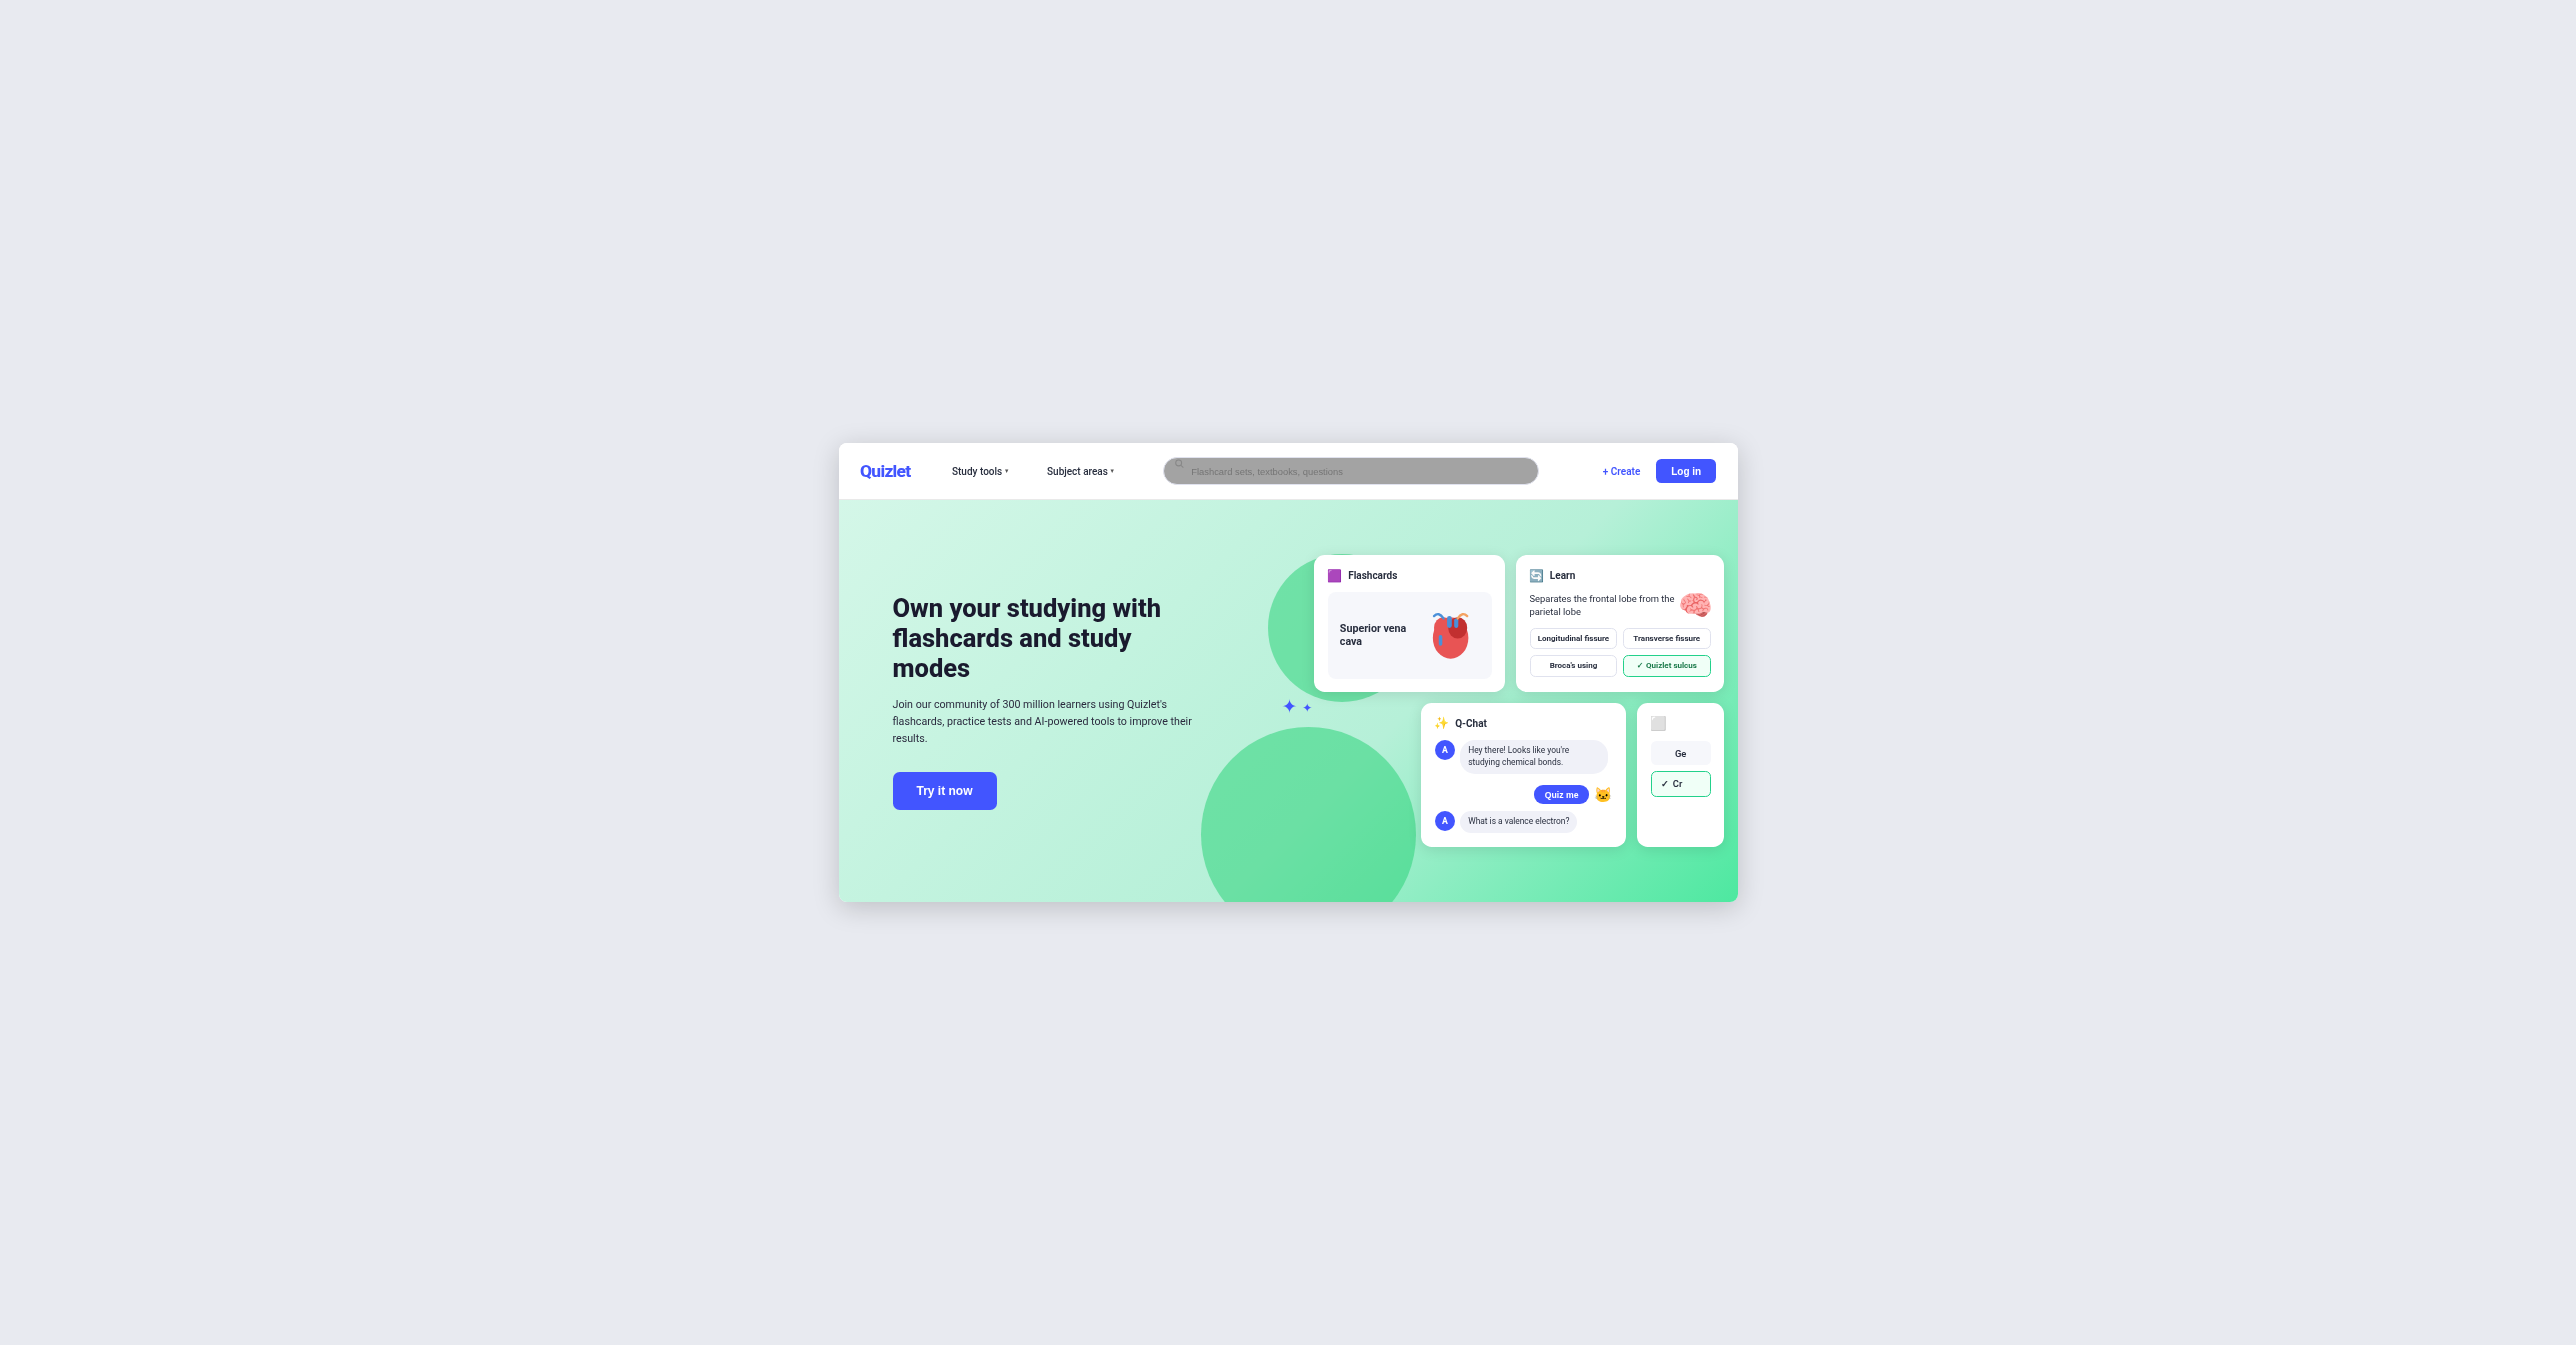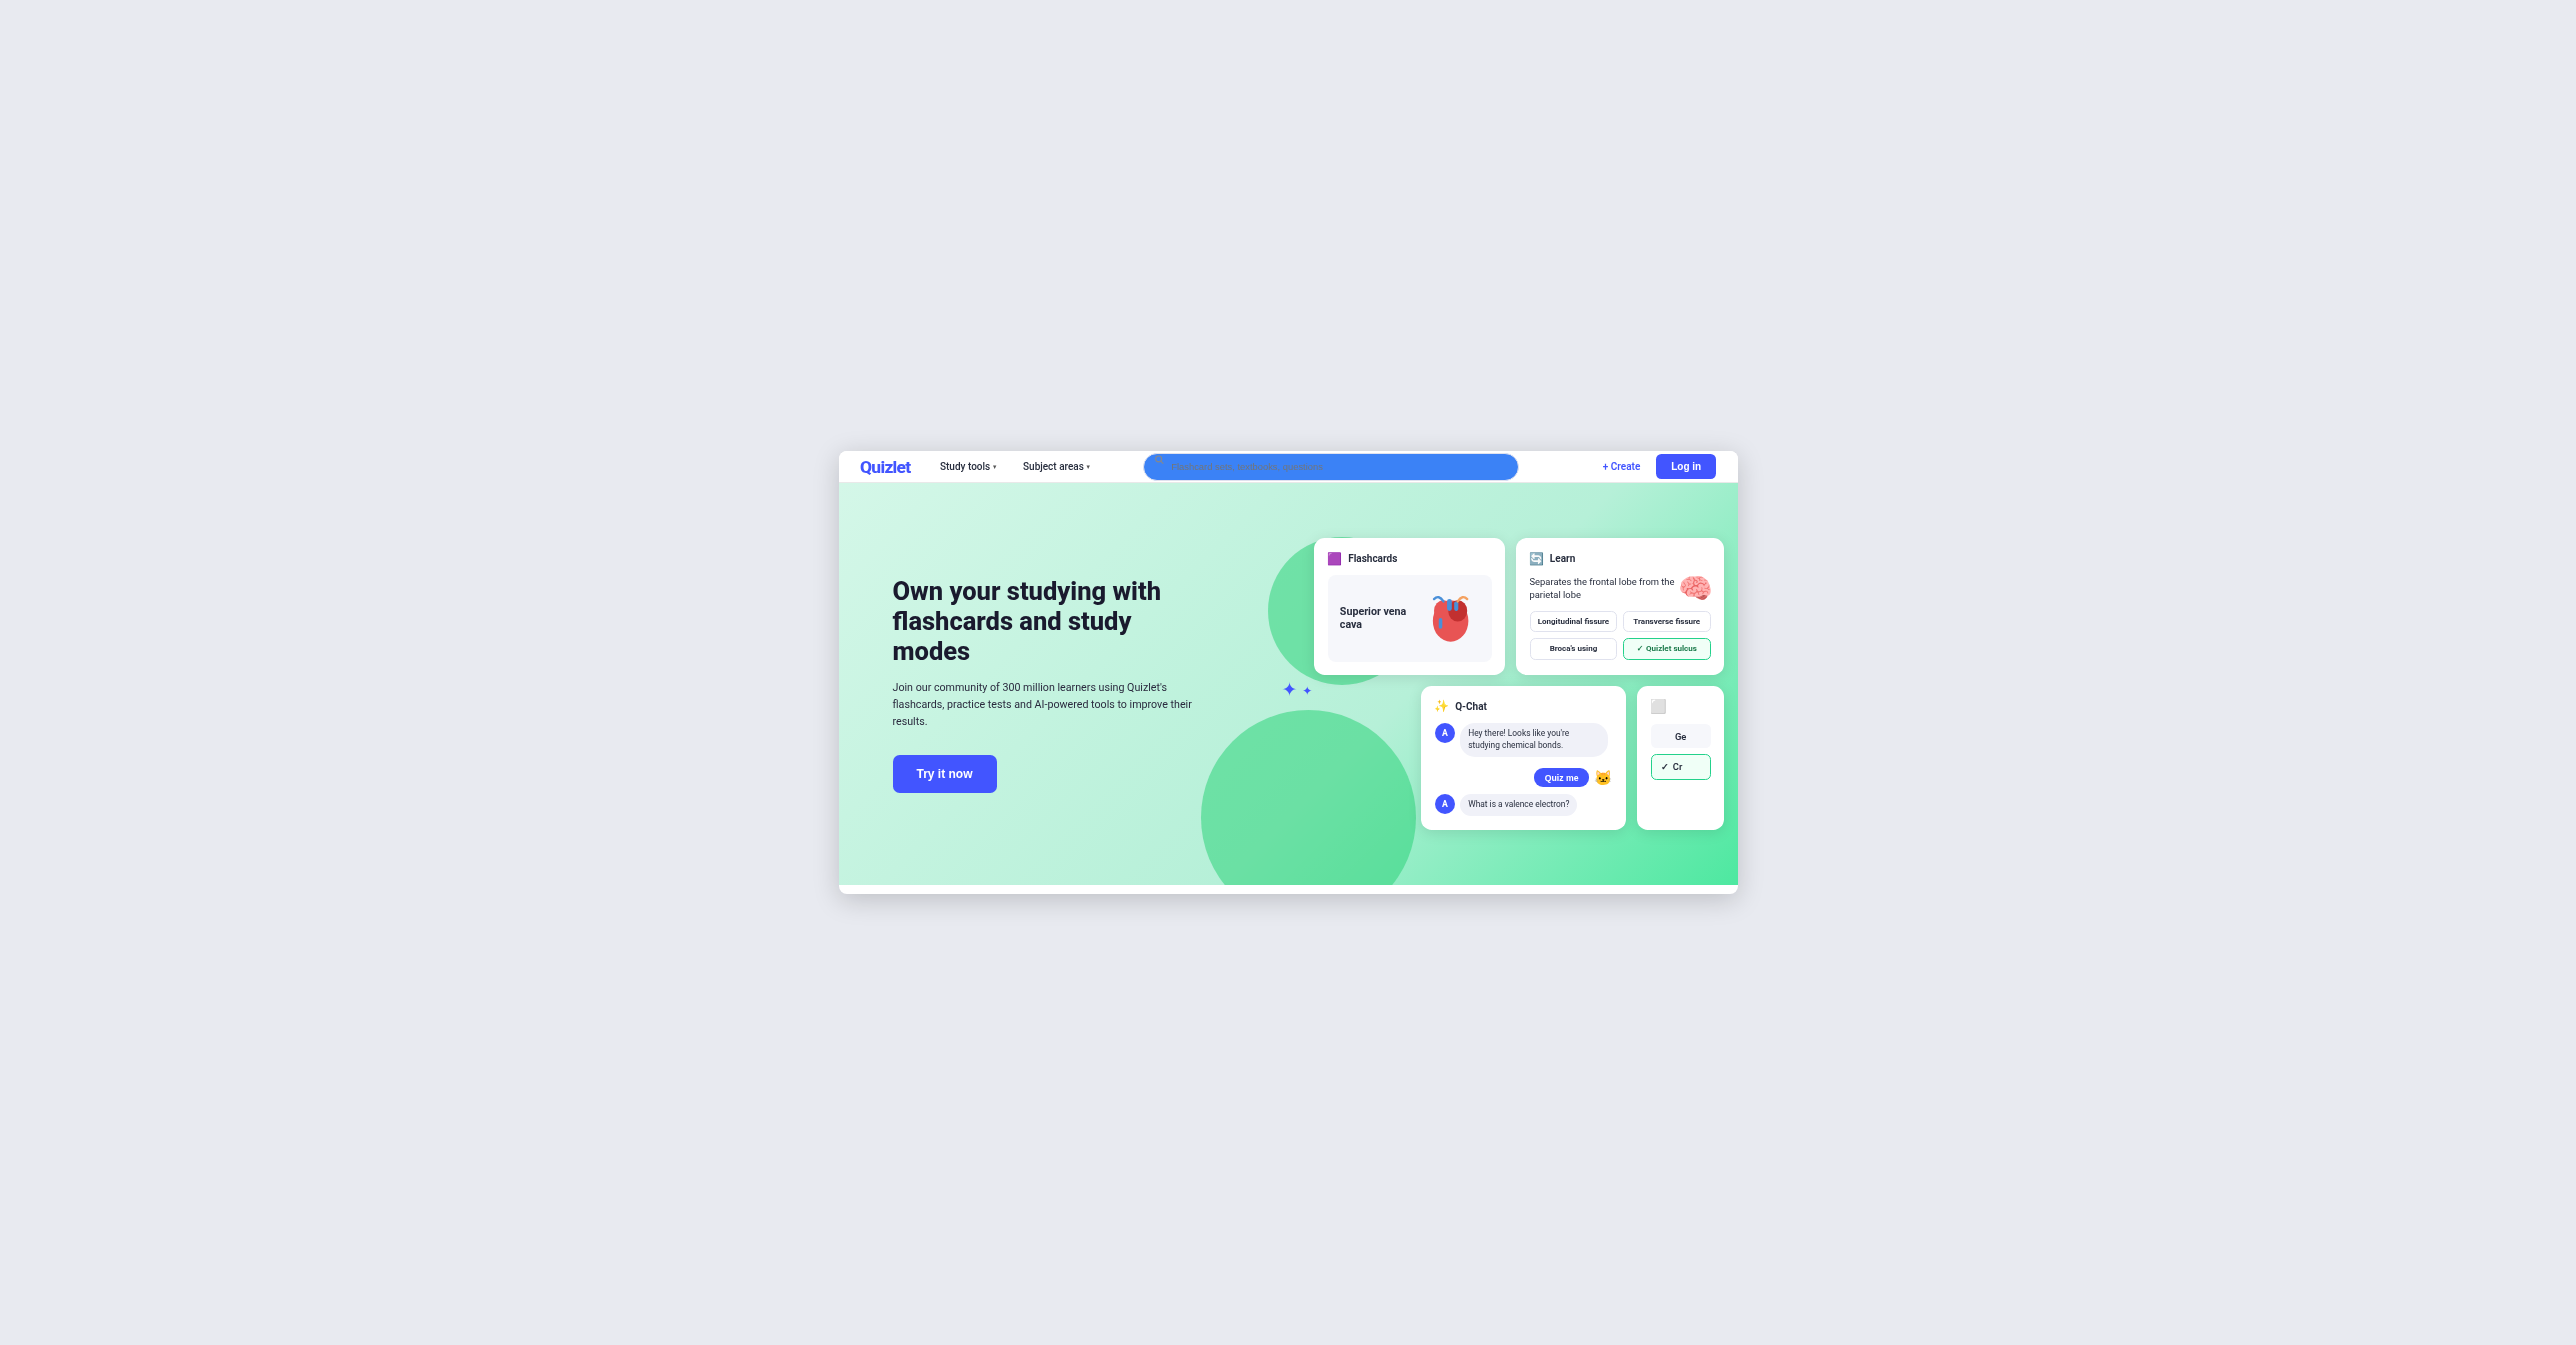--- a/index.html
+++ b/index.html
@@ -16,25 +16,25 @@
       min-height: 443px;
       background: #fff;
       border-radius: 8px;
       box-shadow: 0 5.4px 27px rgba(0,0,0,0.18);
       overflow: hidden;
       position: relative;
     }
     
     .navbar {
       background: #fff;
-      height: 32px;
+      height: 57px;
       display: flex;
       align-items: center;
       padding: 0 21.5px;
-      gap: 16px;
+      gap: 28px;
       border-bottom: 0.7px solid #e9e9e9;
       position: relative;
       z-index: 10;
     }
     .logo {
       font-size: 17.4px;
       font-weight: 800;
       color: #4255ff;
       letter-spacing: -0.7px;
       margin-right: 8px;
@@ -52,21 +52,21 @@
     }
     .chevron {
       font-size: 6.7px;
       color: #555;
     }
     .search-bar {
       flex: 1;
       max-width: 376px;
       margin: 0 auto;
       display: flex;
-      background: #3b82f6;
+      background: #a3a3a3;
       border: 1px solid #e0e2ee;
       border-radius: 16px;
       padding: 0 10.7px;
       height: 28px;
       gap: 6.7px;
     }
     .search-bar input {
       border: none;
       background: transparent;
       outline: none;

